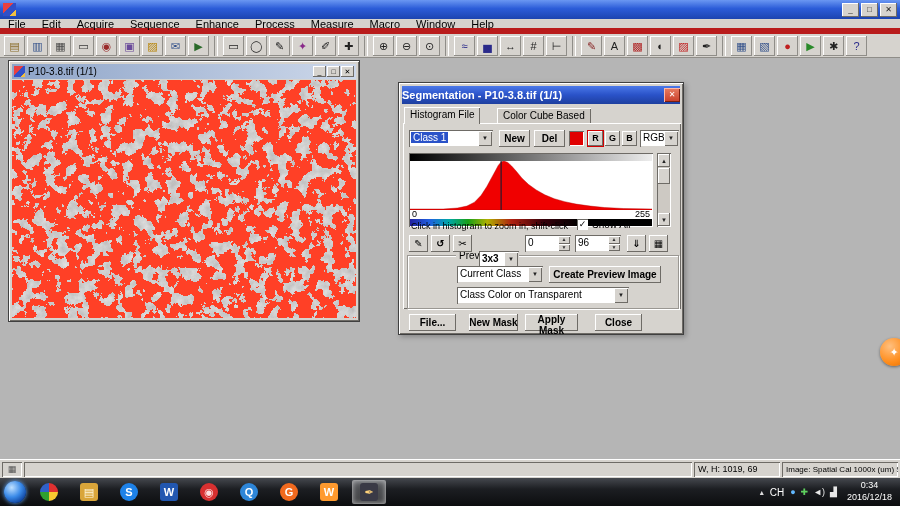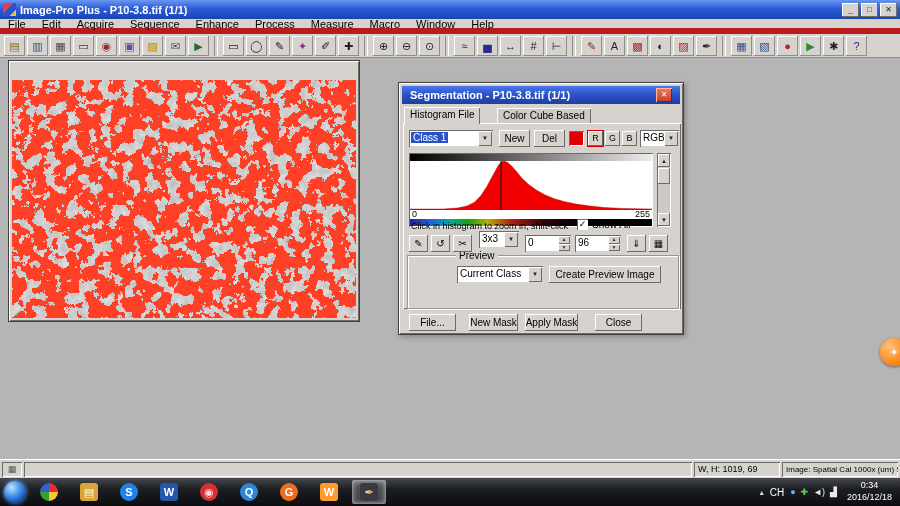--- a/index.html
+++ b/index.html
@@ -27,28 +27,28 @@
   .img-titlebar{position:absolute;left:3px;top:3px;right:3px;height:15px;background:linear-gradient(90deg,#8ea4c8,#cdd8ea);display:flex;align-items:center;padding:0 2px;}
   .img-win-icon{width:11px;height:11px;background:linear-gradient(135deg,#e84040 0 45%,#3050c8 45% 80%,#f0c040 80%);margin-right:3px;flex:0 0 auto;}
   .img-title{font-size:10px;white-space:nowrap;}
   .wbtns{margin-left:auto;display:flex;}
   .wbtn{width:13px;height:11px;background:#d6d3ce;box-shadow:inset -1px -1px 0 #6e6b66, inset 1px 1px 0 #fff;font-size:7px;line-height:11px;text-align:center;margin-left:1px;}
   .img-content{position:absolute;left:3px;top:19px;right:3px;bottom:3px;box-shadow:inset 1px 1px 0 #6e6b66;overflow:hidden;background:#9a9a9a;}
   .img-content svg{display:block;width:100%;height:100%;}
 
   
   .dialog{position:absolute;background:#d6d3ce;border:1px solid #404040;box-shadow:inset 1px 1px 0 #fff, inset -1px -1px 0 #6e6b66, 2px 2px 5px rgba(0,0,0,0.25);box-sizing:border-box;}
-  .dlg-titlebar{position:absolute;left:3px;top:3px;right:3px;height:18px;background:linear-gradient(180deg,#4a78e8,#2a52c8 50%,#1e3f9f);display:flex;align-items:center;padding:0 8px;}
+  .dlg-titlebar{position:absolute;left:3px;top:3px;right:3px;height:18px;background:linear-gradient(180deg,#4a78e8,#2a52c8 50%,#1e3f9f);display:flex;align-items:center;padding:0 0;}
   .dlg-title{color:#fff;font-size:11px;font-weight:bold;white-space:nowrap;}
   .dlg-close{margin-left:auto;width:16px;height:14px;background:linear-gradient(180deg,#e87d62,#c83c28);box-shadow:inset 1px 1px 0 #ffb8a8, inset -1px -1px 0 #7a1d10;color:#fff;font-size:8px;line-height:14px;text-align:center;}
   .tab{position:absolute;background:#d6d3ce;font-size:10px;padding:2px 6px 0 6px;box-shadow:inset 1px 1px 0 #fff, inset -1px 0 0 #6e6b66;z-index:3;white-space:nowrap;}
   .tab.inactive{z-index:1;background:#cdc9c3;}
   .tab-page{position:absolute;background:#d6d3ce;box-shadow:inset 1px 1px 0 #fff, inset -1px -1px 0 #6e6b66;z-index:1;}
 
-  .btn{background:#d6d3ce;box-shadow:inset -1px -1px 0 #6e6b66, inset 1px 1px 0 #fff;font-size:10px;text-align:center;z-index:2;}
+  .btn{background:#d6d3ce;box-shadow:inset -1px -1px 0 #6e6b66, inset 1px 1px 0 #fff;font-size:10px;text-align:center;z-index:2;font-weight:bold;}
   .chan{font-size:9px;line-height:15px;}
   .active-chan{outline:1px solid #d00000;}
   .swatch{background:#e00000;box-shadow:inset 1px 1px 0 #6e6b66, inset -1px -1px 0 #fff;z-index:2;}
 
   .combo{background:#fff;box-shadow:inset 1px 1px 0 #6e6b66, inset -1px -1px 0 #d6d3ce;z-index:2;}
   .combo-text{position:absolute;left:3px;top:2px;font-size:10px;white-space:nowrap;overflow:hidden;max-width:calc(100% - 18px);}
   .combo-text.selected{left:2px;top:2px;background:#2a52c8;color:#fff;padding:0 2px;}
   .combo-arrow{position:absolute;right:1px;top:1px;bottom:1px;width:14px;background:#d6d3ce;box-shadow:inset 1px 1px 0 #fff, inset -1px -1px 0 #6e6b66;font-size:6px;text-align:center;line-height:15px;color:#222;}
 
   .spin{background:#fff;box-shadow:inset 1px 1px 0 #6e6b66, inset -1px -1px 0 #d6d3ce;z-index:2;}
@@ -100,21 +100,20 @@
   .float-btn{position:absolute;right:-8px;top:338px;width:28px;height:28px;border-radius:50%;background:radial-gradient(circle at 35% 30%,#ffc080,#ff8c1a 60%,#e06c00);box-shadow:0 1px 3px rgba(0,0,0,0.45);z-index:5;}
   .float-glyph{display:block;text-align:center;color:#fff;font-size:11px;line-height:28px;}
 </style>
 </head>
 <body>
 
 <div class="screen">
 
   <div class="titlebar">
     <span class="app-icon"></span>
-    <span class="app-title">Image-Pro Plus - P10-3.8.tif (1/1)</span>
     <span class="win-ctrls">
       <button class="win-ctrl"><span>_</span></button>
       <button class="win-ctrl"><span>□</span></button>
       <button class="win-ctrl"><span>✕</span></button>
     </span>
   </div>
 
   <div class="menubar">
       <span class="menu-item">File</span>
       <span class="menu-item">Edit</span>
@@ -167,20 +166,29 @@
       <button class="tb-btn" style="color: rgb(50, 80, 138);">▧</button>
       <button class="tb-btn" style="color: rgb(192, 32, 32);">●</button>
       <button class="tb-btn" style="color: rgb(42, 138, 42);">▶</button>
       <button class="tb-btn" style="color: rgb(34, 34, 34);">✱</button>
       <button class="tb-btn" style="color: rgb(42, 42, 138);">?</button>
     </div>
 
   <div class="abs" style="left:0;top:58px;width:900px;height:401px;"></div>
 
   <div class="img-window" style="left:8px;top:60px;width:352px;height:262px;">
+    <div class="img-titlebar">
+      <span class="img-win-icon"></span>
+      <span class="img-title">P10-3.8.tif (1/1)</span>
+      <span class="wbtns">
+        <button class="wbtn"><span>_</span></button>
+        <button class="wbtn"><span>□</span></button>
+        <button class="wbtn"><span>✕</span></button>
+      </span>
+    </div>
     <div class="img-content">
       <svg preserveAspectRatio="none">
         <defs>
           <filter id="f-gray" x="0%" y="0%" width="100%" height="100%">
             <feTurbulence type="fractalNoise" baseFrequency="0.14" numOctaves="4" seed="11" stitchTiles="stitch"></feTurbulence>
             <feColorMatrix type="saturate" values="0"></feColorMatrix>
             <feComponentTransfer>
               <feFuncR type="linear" slope="0.4" intercept="0.42"></feFuncR>
               <feFuncG type="linear" slope="0.4" intercept="0.42"></feFuncG>
               <feFuncB type="linear" slope="0.4" intercept="0.42"></feFuncB>
@@ -242,21 +250,21 @@
       <button class="sb-btn" style="bottom:1px;"><span>▼</span></button>
     </div>
 
     <div class="hint abs" style="left:12px;top:138px;">Click in histogram to zoom in, shift-click</div>
     <span class="checkbox abs" style="left:178px;top:136px;"><span>✓</span></span>
     <span class="lbl abs" style="left:193px;top:136px;text-align:right;">Show All</span>
 
     <button class="btn tool abs" style="left:10px;top:152px;width:19px;height:17px;"><span>✎</span></button>
     <button class="btn tool abs" style="left:32px;top:152px;width:19px;height:17px;"><span>↺</span></button>
     <button class="btn tool abs" style="left:54px;top:152px;width:19px;height:17px;"><span>✂</span></button>
-    <div class="combo abs" style="left:80px;top:148px;width:40px;height:17px;">
+    <div class="combo abs" style="left:80px;top:168px;width:40px;height:17px;font-weight:bold;">
       <span class="combo-text">3x3</span>
       <span class="combo-arrow">▼</span>
     </div>
     <div class="spin abs" style="left:126px;top:152px;width:46px;height:17px;">
       <span class="spin-val">0</span>
       <span class="spin-btns">
         <button>▲</button>
         <button>▼</button>
       </span>
     </div>
@@ -271,20 +279,24 @@
     <button class="btn tool abs" style="left:250px;top:152px;width:19px;height:17px;"><span>▦</span></button>
 
     <div class="group abs" style="left:8px;top:172px;width:270px;height:52px;">
       <span class="group-label" style="left:48px;">Preview</span>
     </div>
     <div class="combo abs" style="left:58px;top:183px;width:86px;height:17px;">
       <span class="combo-text">Current Class</span>
       <span class="combo-arrow">▼</span>
     </div>
     <button class="btn abs" style="left:150px;top:183px;width:112px;height:17px;">Create Preview Image</button>
+    <div class="combo abs" style="left:58px;top:204px;width:172px;height:17px;">
+      <span class="combo-text">Class Color on Transparent</span>
+      <span class="combo-arrow">▼</span>
+    </div>
 
     <button class="btn abs" style="left:10px;top:231px;width:47px;height:17px;">File...</button>
     <button class="btn abs" style="left:70px;top:231px;width:49px;height:17px;">New Mask</button>
     <button class="btn abs" style="left:126px;top:231px;width:53px;height:17px;">Apply Mask</button>
     <button class="btn abs" style="left:196px;top:231px;width:47px;height:17px;">Close</button>
   </div>
 
   <div class="statusbar">
     <span class="sb-cell sb-icon-cell"><span>▦</span></span>
     <span class="sb-fill"></span>

